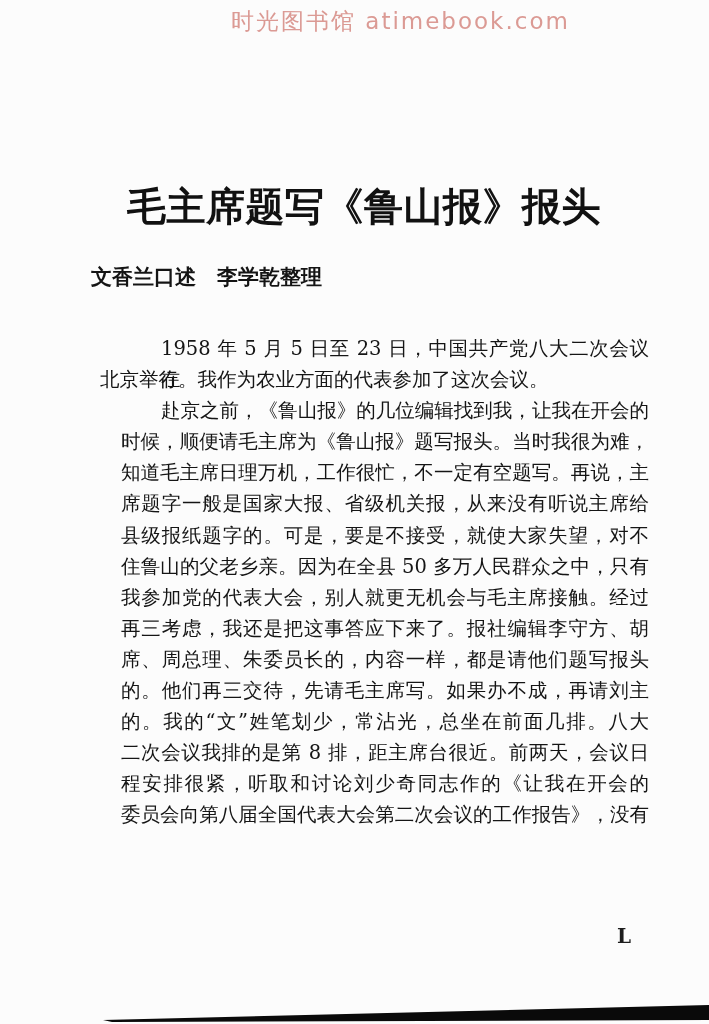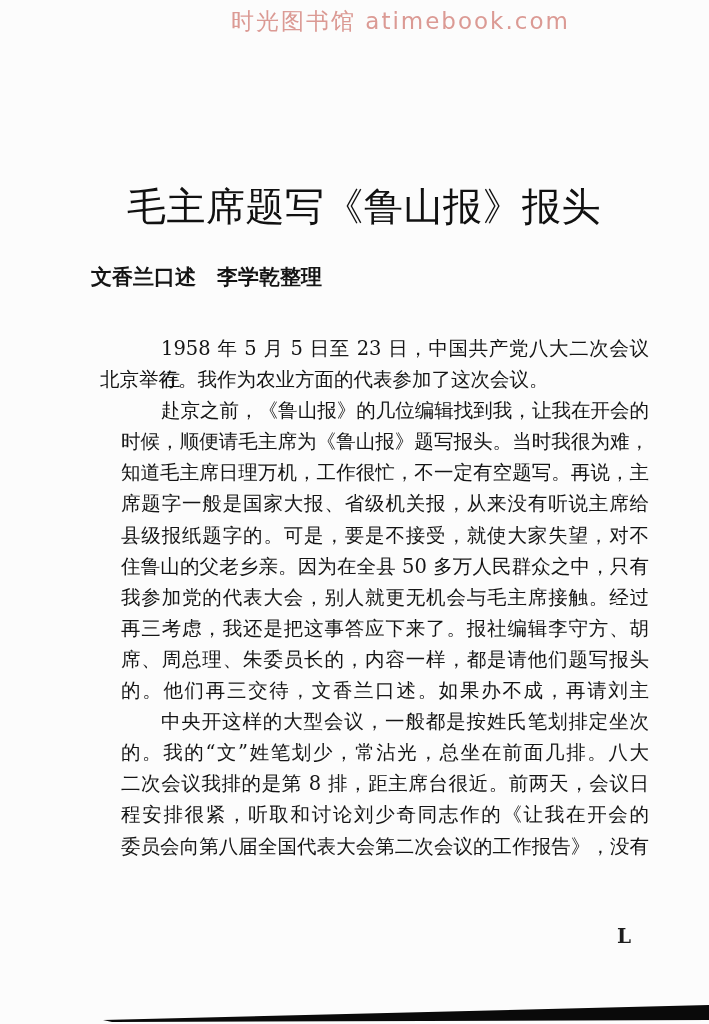--- a/index.html
+++ b/index.html
@@ -23,21 +23,21 @@
     color: #db9a94;
     white-space: nowrap;
   }
   .title {
     position: absolute;
     top: 180px;
     left: 91px;
     width: 546px;
     text-align: center;
     font-size: 39px;
-    font-weight: 400;
+    font-weight: 700;
     letter-spacing: 0.5px;
     color: #111;
     white-space: nowrap;
   }
   .byline {
     position: absolute;
     top: 263px;
     left: 91px;
     width: 546px;
     text-align: left;
@@ -102,22 +102,21 @@
       <div class="line">北京举行。我作为农业方面的代表参加了这次会议。</div>
       <div class="line indent fill">赴京之前，《鲁山报》的几位编辑找到我，让我在开会的</div>
       <div class="line fill">时候，顺便请毛主席为《鲁山报》题写报头。当时我很为难，</div>
       <div class="line fill">知道毛主席日理万机，工作很忙，不一定有空题写。再说，主</div>
       <div class="line fill">席题字一般是国家大报、省级机关报，从来没有听说主席给</div>
       <div class="line fill">县级报纸题字的。可是，要是不接受，就使大家失望，对不</div>
       <div class="line fill">住鲁山的父老乡亲。因为在全县 50 多万人民群众之中，只有</div>
       <div class="line fill">我参加党的代表大会，别人就更无机会与毛主席接触。经过</div>
       <div class="line fill">再三考虑，我还是把这事答应下来了。报社编辑李守方、胡</div>
       <div class="line fill">席、周总理、朱委员长的，内容一样，都是请他们题写报头</div>
-      <div class="line fill">的。他们再三交待，文香兰口述。如果办不成，再请刘主</div>
-      <div class="line indent fill">中央开这样的大型会议，一般都是按姓氏笔划排定坐次</div>
+      <div class="line fill">的。他们再三交待，先请毛主席写。如果办不成，再请刘主</div>
       <div class="line fill">的。我的“文”姓笔划少，常沾光，总坐在前面几排。八大</div>
       <div class="line fill">二次会议我排的是第 8 排，距主席台很近。前两天，会议日</div>
       <div class="line fill">程安排很紧，听取和讨论刘少奇同志作的《让我在开会的</div>
       <div class="line fill">委员会向第八届全国代表大会第二次会议的工作报告》，没有</div>
     </div>
 
   <div class="page-mark">L</div>
 
   <svg class="scan-bar" viewBox="0 0 709 30" preserveAspectRatio="none">
     <polygon points="103,26 709,11 709,26 112,28" fill="#0a0a0a"></polygon>

